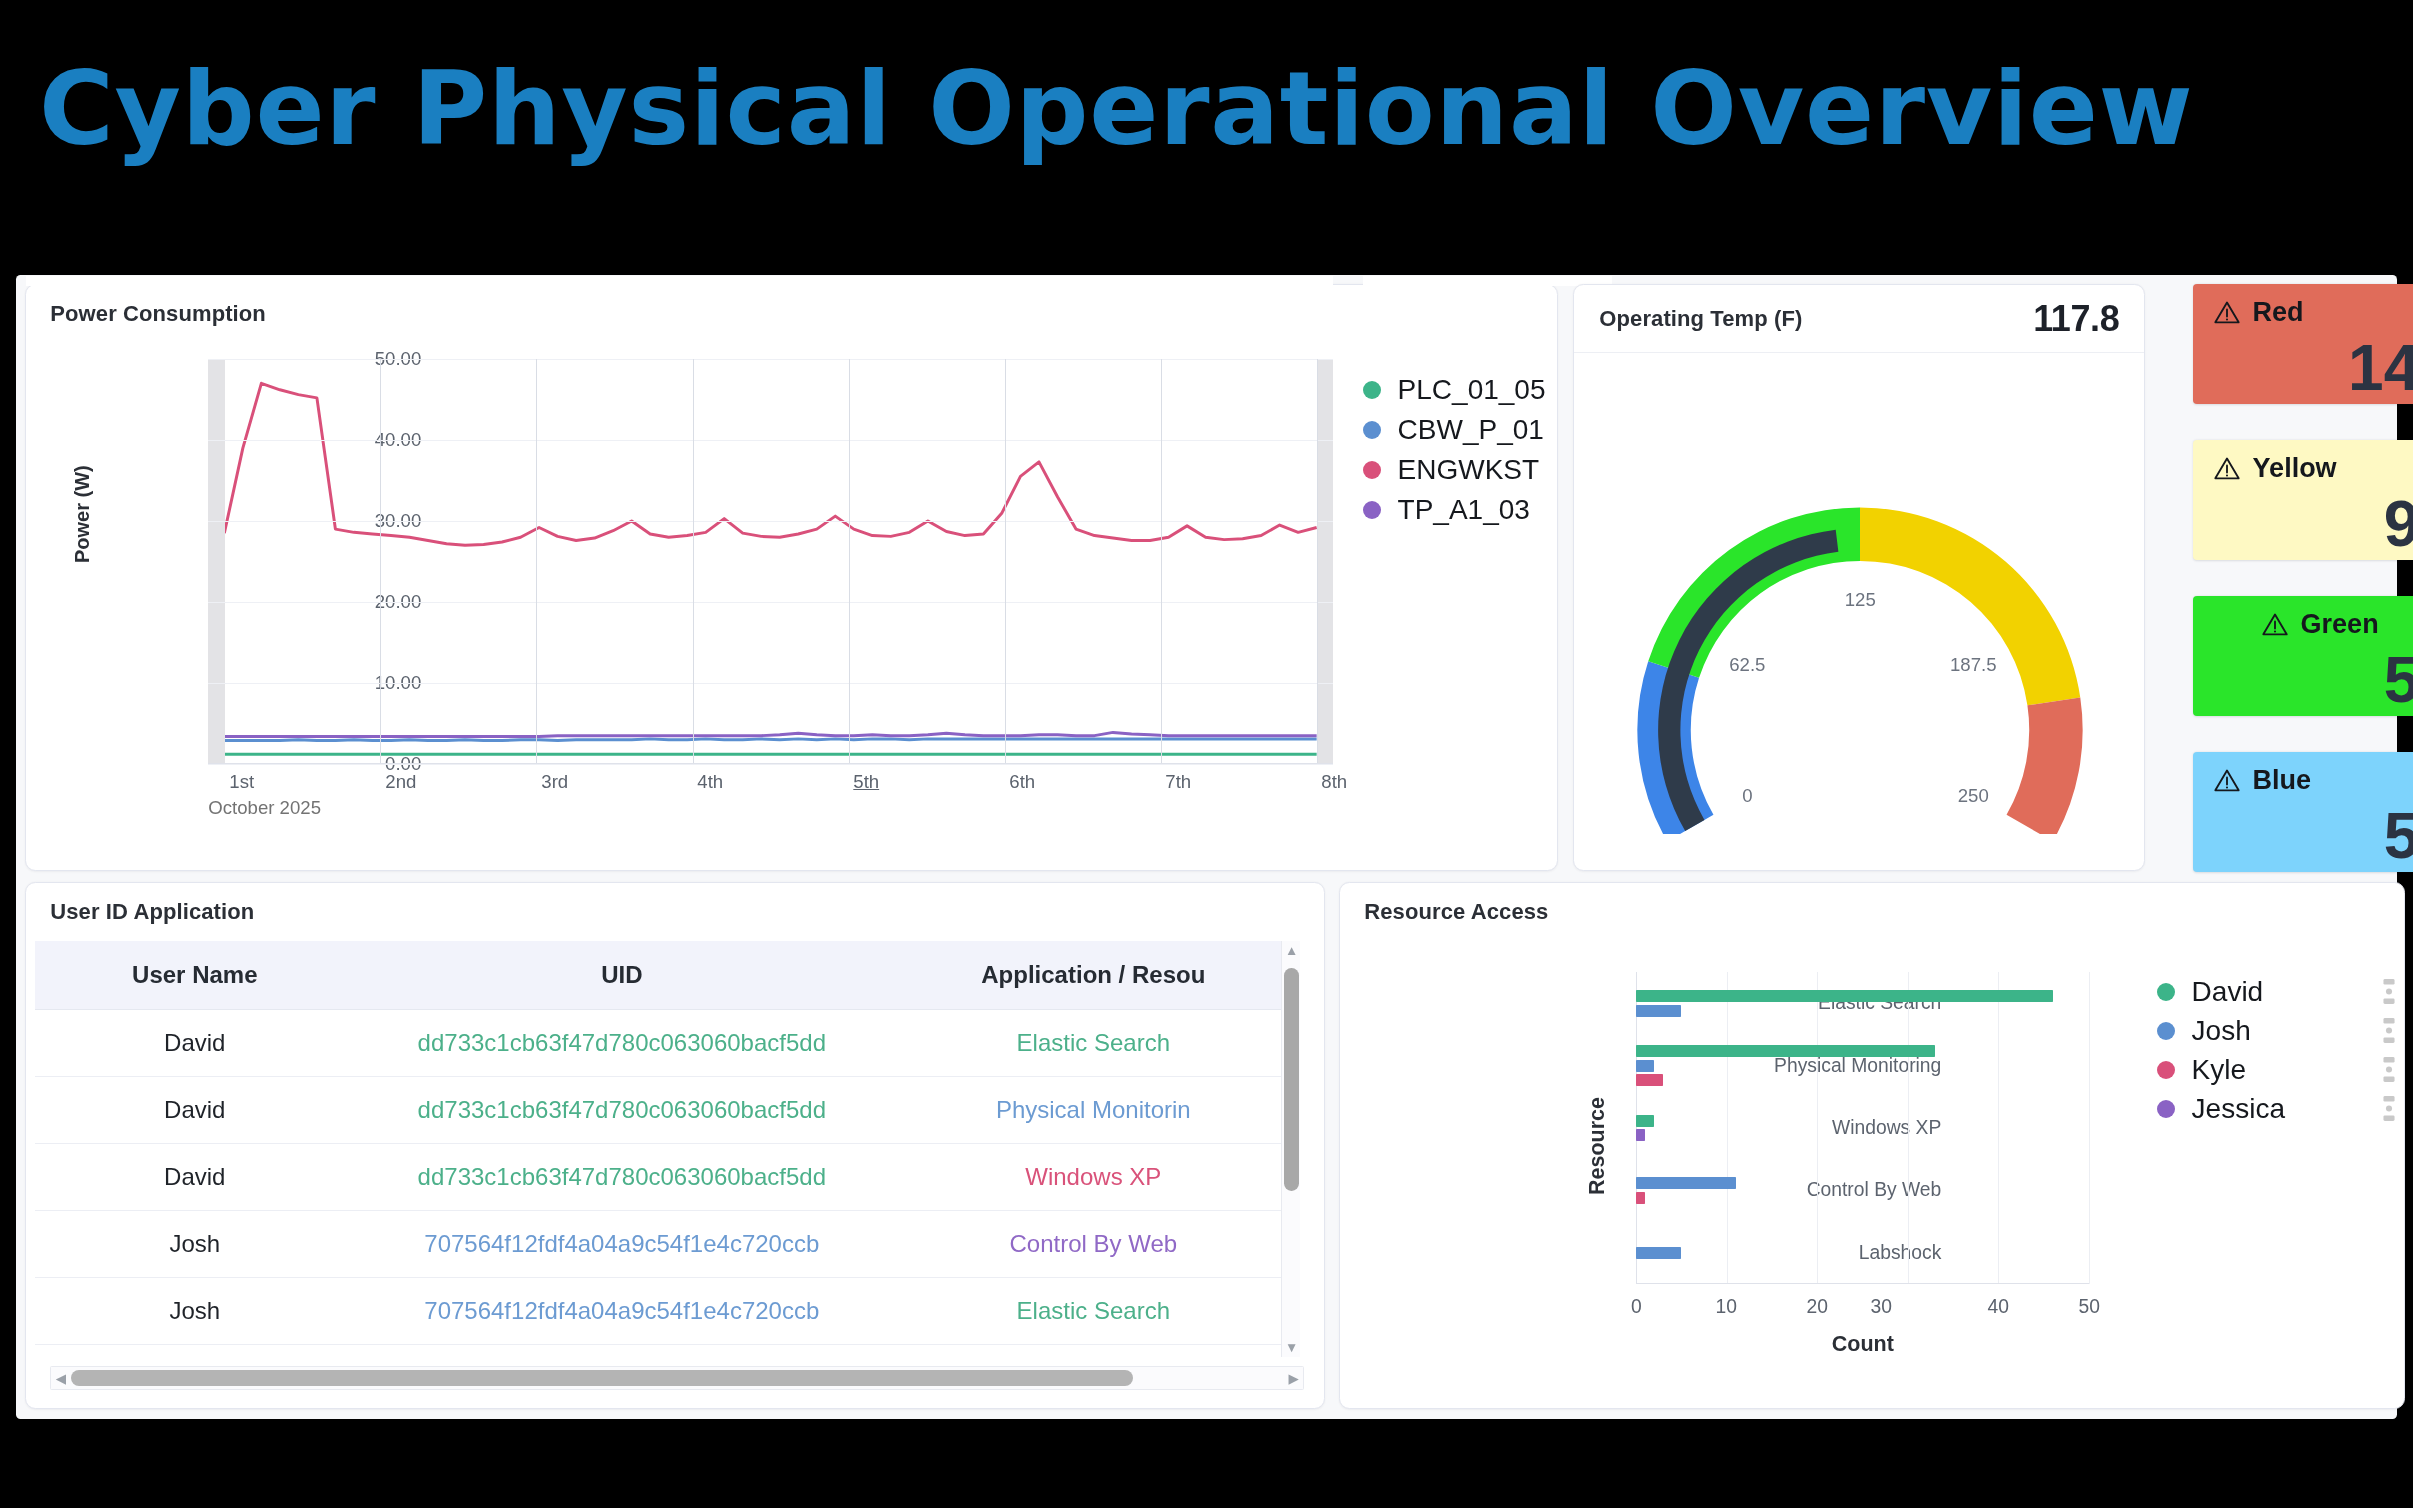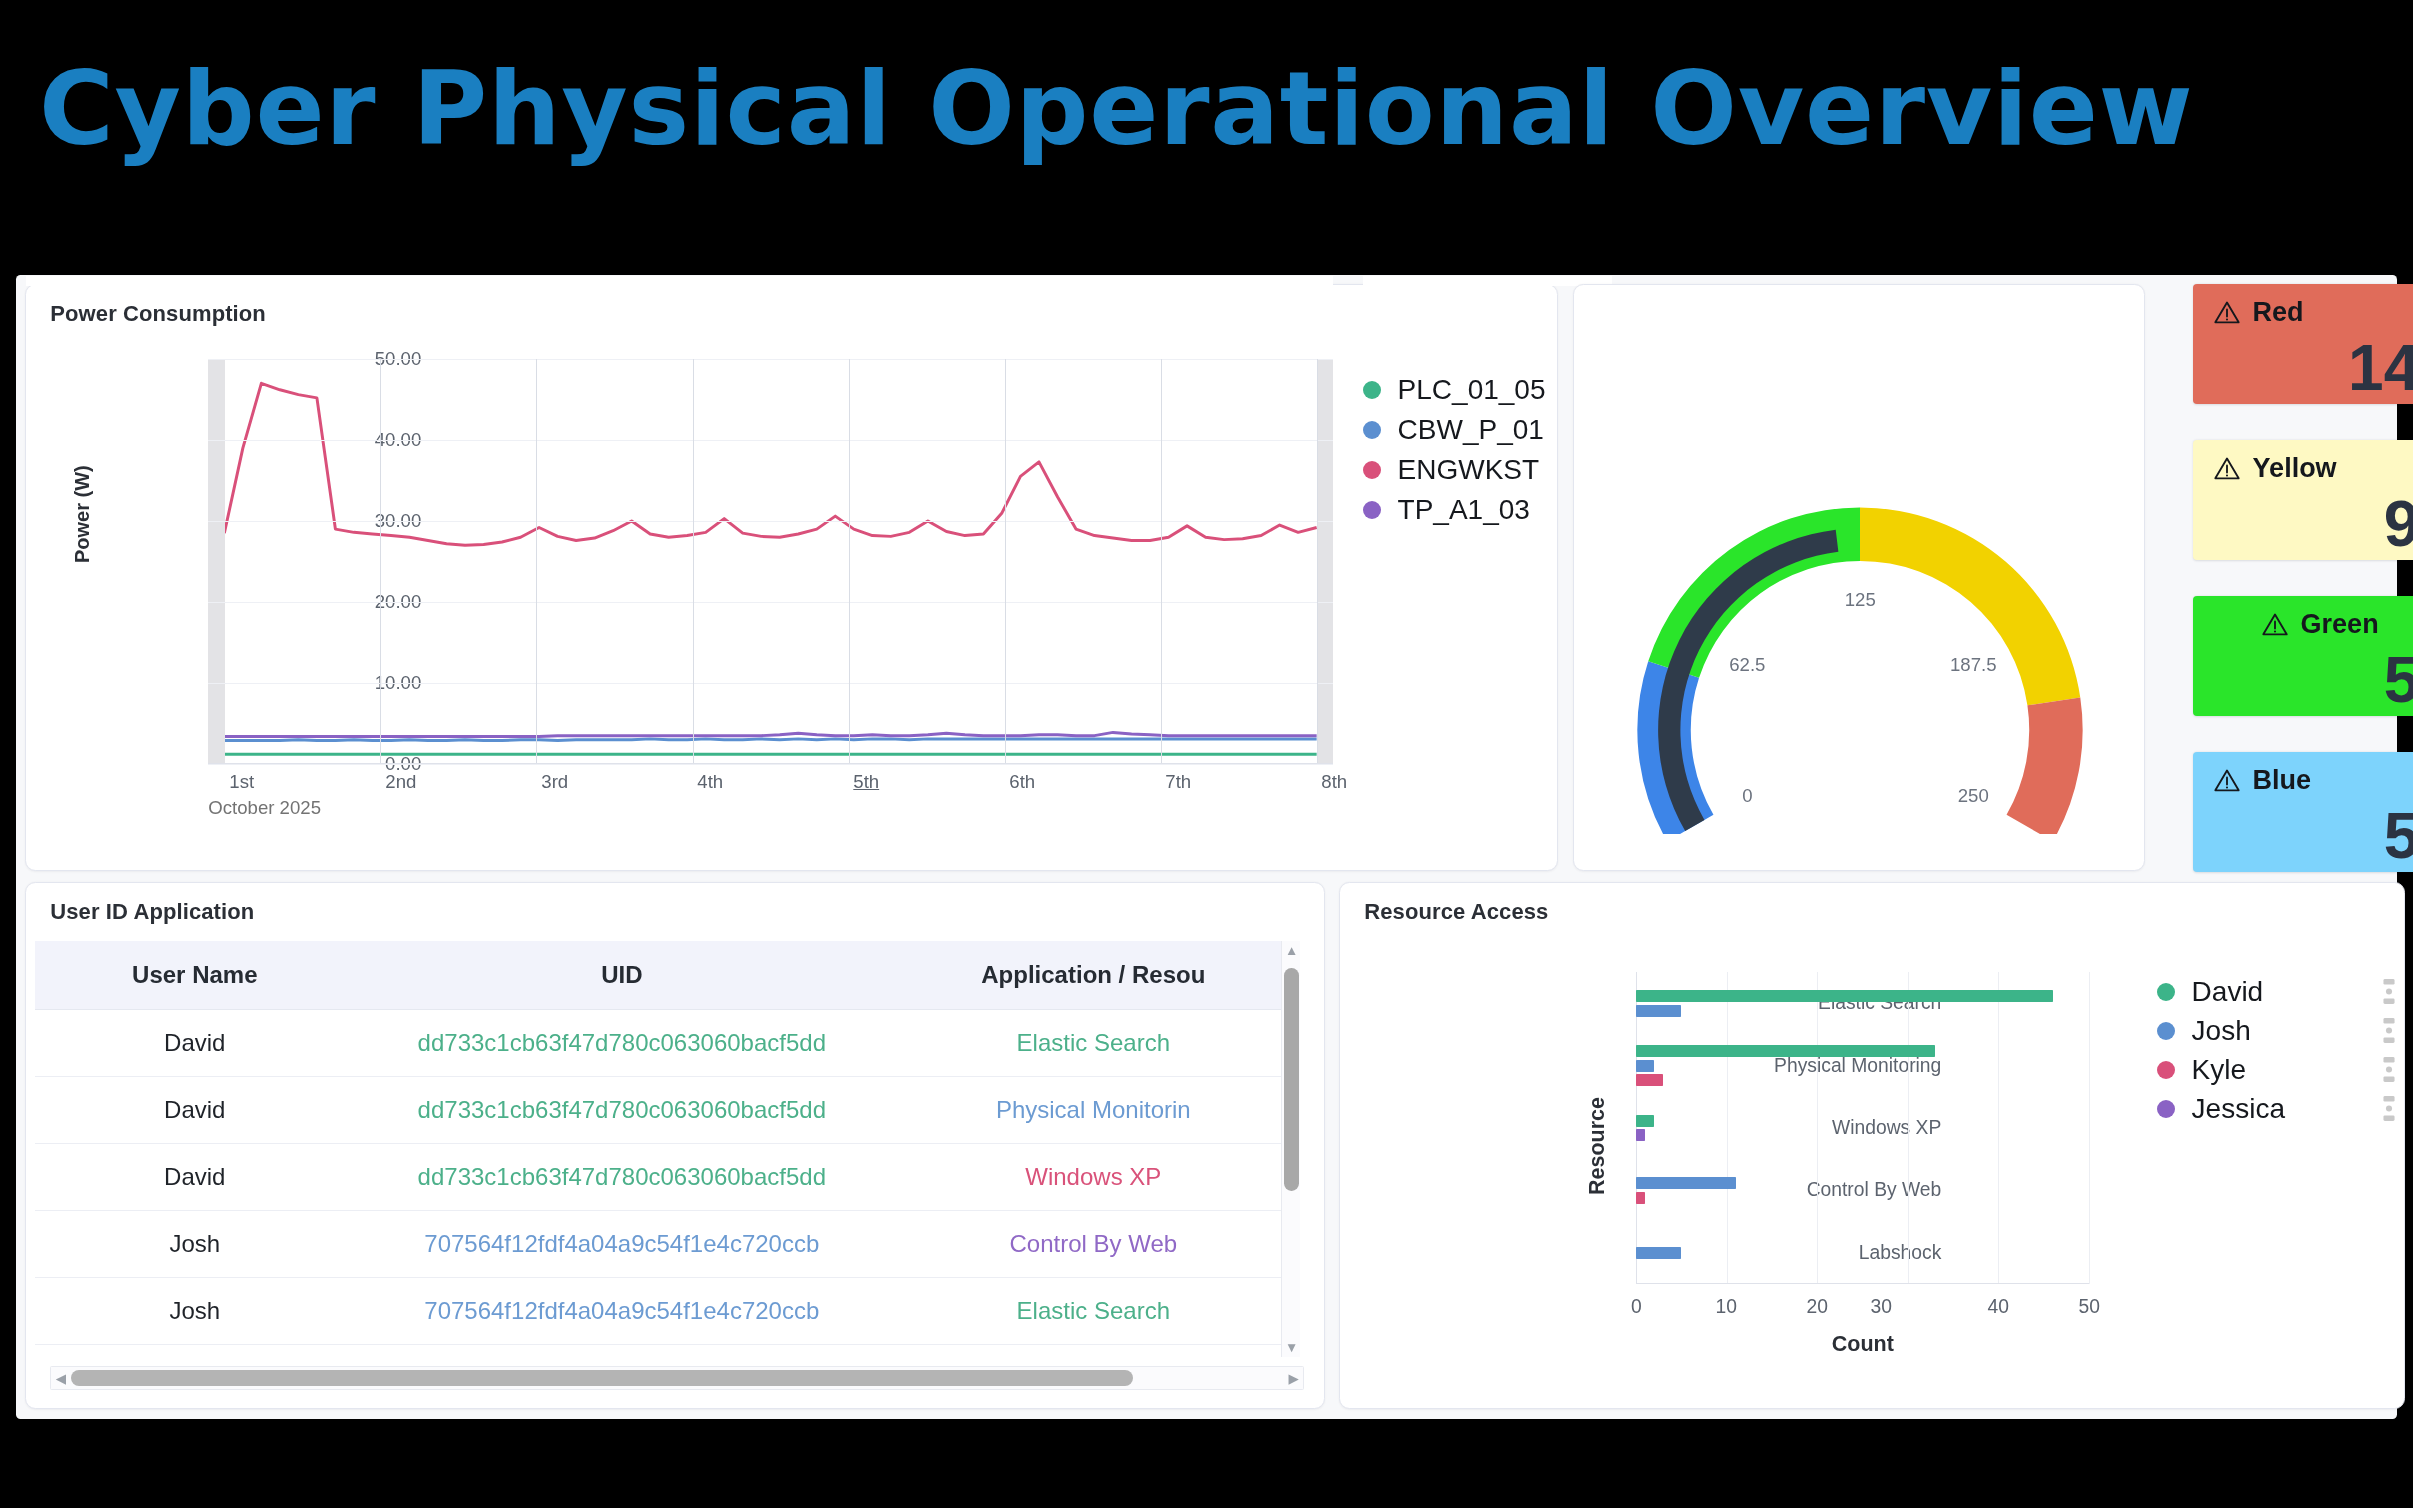--- a/index.html
+++ b/index.html
@@ -301,20 +301,24 @@
             <span class="legend-label">ENGWKST</span>
           </div>
           <div class="legend-row">
             <span class="legend-dot" style="background: rgb(138, 98, 196);"></span>
             <span class="legend-label">TP_A1_03</span>
           </div>
         </div>
     </div>
 
     <div class="card" id="gauge-card">
+      <div class="gauge-head">
+        <div class="card-title">Operating Temp (F)</div>
+        <div class="gauge-value">117.8</div>
+      </div>
       <div class="gauge-wrap">
         <svg id="gauge-svg" width="572" height="475" viewBox="0 0 770 640">
             <path d="M 125.1923788646684 650 A 300 300 0 0 1 99.68304511145396 407.29490168751573 L 168.159114284705 429.54412528251197 A 228 228 0 0 0 187.546207937148 614 Z" fill="#3d85e8"></path>
             <path d="M 99.68304511145396 407.29490168751573 A 300 300 0 0 1 385 200 L 385 272 A 228 228 0 0 0 168.159114284705 429.54412528251197 Z" fill="#2ae52a"></path>
             <path d="M 385 200 A 300 300 0 0 1 681.7816998888966 456.1750914312765 L 610.5540919155613 466.6930694877701 A 228 228 0 0 0 385 272 Z" fill="#f2d200"></path>
             <path d="M 681.7816998888966 456.1750914312765 A 300 300 0 0 1 644.8076211353316 650 L 582.453792062852 614 A 228 228 0 0 0 610.5540919155613 466.6930694877701 Z" fill="#e06c5a"></path>
             <path d="M 149.4410901706327 636 A 272 272 0 0 1 352.2662256037586 229.97685281854825 L 355.8765683680499 259.75881758120835 A 242 242 0 0 0 175.42185228416585 621 Z" fill="#2f3b4a"></path>
           </svg>
         <div id="gauge-ticks">
             <div class="gauge-tick" style="left: 173px; top: 437px; transform: translate(-50%, -50%);">0</div>

